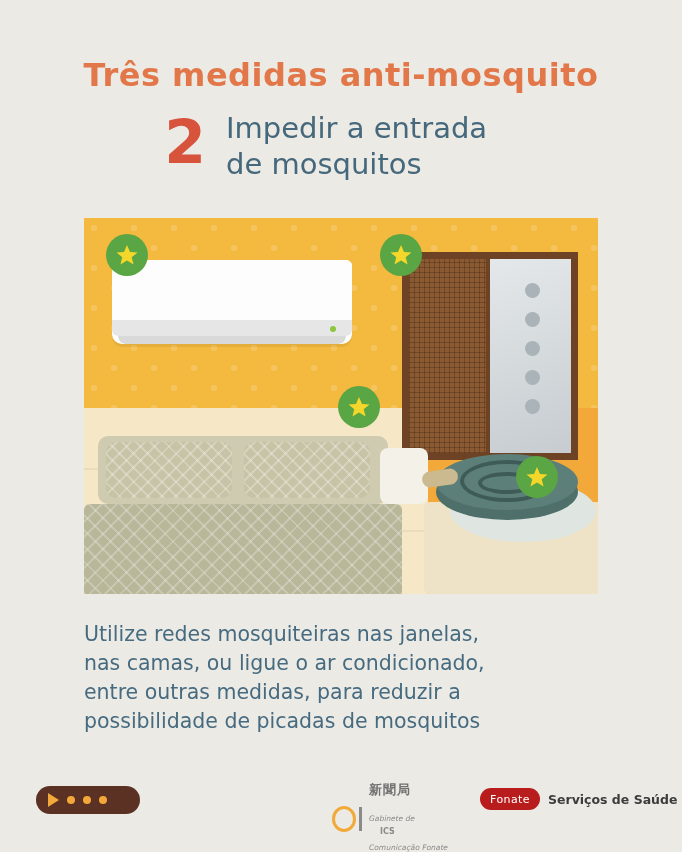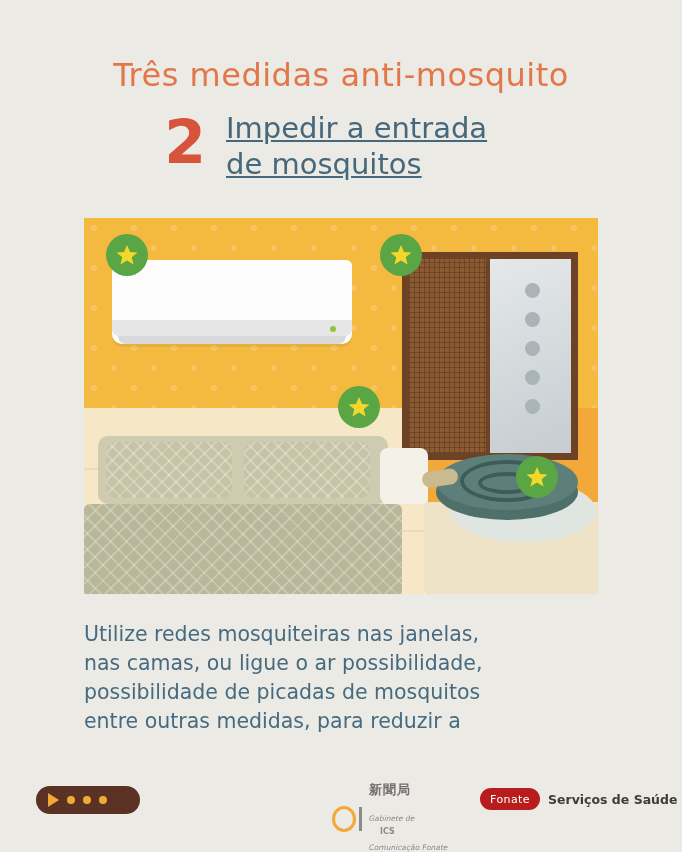--- a/index.html
+++ b/index.html
@@ -21,21 +21,21 @@
   }
 
   
   .title {
     position: absolute;
     top: 56px;
     left: 0;
     width: 682px;
     text-align: center;
     font-size: 32px;
-    font-weight: normal;
+    font-weight: bold;
     color: #e2784a;
     letter-spacing: 0.5px;
   }
 
   .headline-row {
     position: absolute;
     top: 110px;
     left: 160px;
     width: 420px;
     display: flex;
@@ -49,21 +49,20 @@
     width: 50px;
     text-align: center;
     margin-top: 2px;
   }
   .step-text {
     margin-left: 16px;
     font-size: 29px;
     color: #45687c;
     line-height: 36px;
     font-weight: 500;
-    text-decoration: underline;
   }
 
   
   .illus {
     position: absolute;
     left: 84px;
     top: 218px;
     width: 514px;
     height: 376px;
     background: #f4b93f;
@@ -506,23 +505,23 @@
     </div>
     <div class="star s4">
       <svg width="24" height="24" viewBox="0 0 24 24">
         <polygon points="12,2 15,9 22.5,9.5 16.7,14.3 18.6,21.6 12,17.5 5.4,21.6 7.3,14.3 1.5,9.5 9,9" fill="#f4d72a"></polygon>
       </svg>
     </div>
   </div>
 
   <div class="caption">
     <div>Utilize redes mosquiteiras nas janelas,</div>
-    <div>nas camas, ou ligue o ar possibilidade,</div>
+    <div>nas camas, ou ligue o ar condicionado,</div>
+    <div>entre outras medidas, para reduzir a</div>
     <div>possibilidade de picadas de mosquitos</div>
-    <div>entre outras medidas, para reduzir a</div>
   </div>
 
   <div class="footer">
     <div class="pill">
       <span class="tri"></span>
       <span class="dot"></span>
       <span class="dot"></span>
       <span class="dot"></span>
     </div>
 

